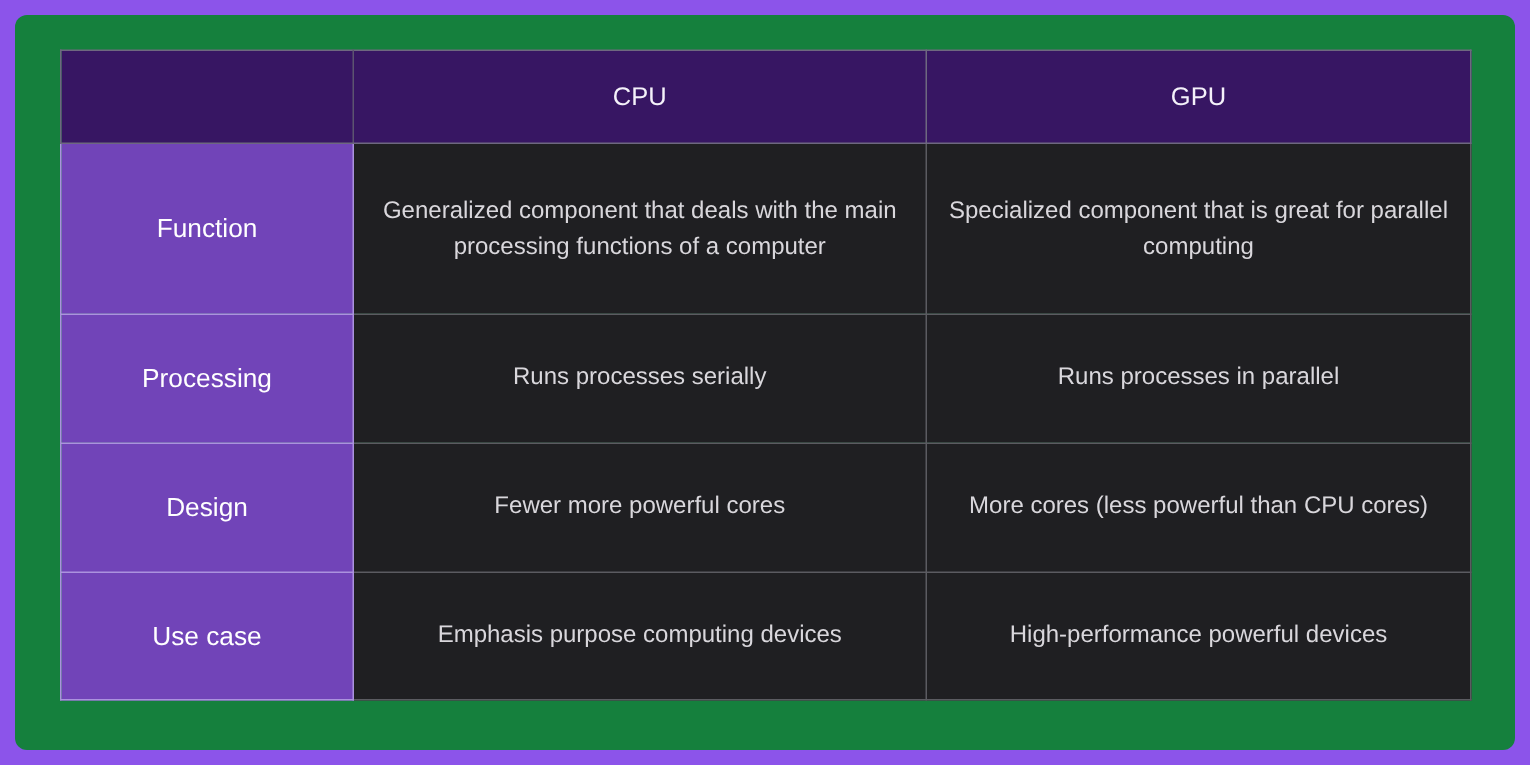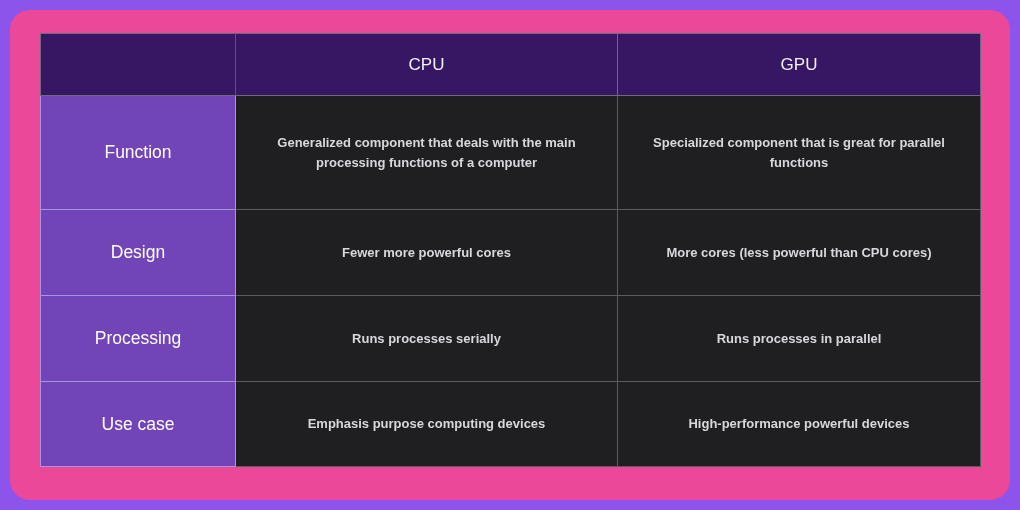--- a/index.html
+++ b/index.html
@@ -15,22 +15,22 @@
     background: #8c54ea;
     box-sizing: border-box;
     overflow: hidden;
   }
   .panel {
     position: absolute;
     left: 10px;
     top: 10px;
     right: 10px;
     bottom: 10px;
-    background: #ec4899;
-    border-radius: 20px;
+    background: #15803d;
+    border-radius: 8px;
   }
   table.comparison {
     position: absolute;
     left: 30px;
     top: 23px;
     width: 940px;
     height: 434px;
     border-collapse: collapse;
     table-layout: fixed;
   }
@@ -64,22 +64,22 @@
   th.row-label {
     background: #7144b8;
     color: #ffffff;
     font-size: 17.5px;
     font-weight: 400;
     border: 1px solid #ab92de;
   }
   td.cell {
     background: #1f1f22;
     color: #d9d7dc;
-    font-size: 13px;
-    font-weight: 700;
+    font-size: 16px;
+    font-weight: 400;
     line-height: 1.5;
     border: 1px solid #5b5b61;
     margin-top: 37px;
   }
 </style>
 </head>
 <body>
 
 <div class="frame">
   <div class="panel">
@@ -91,31 +91,31 @@
       </colgroup>
       <tbody>
         <tr class="header-row">
           <th class="corner"></th>
           <th class="col-head">CPU</th>
           <th class="col-head">GPU</th>
         </tr>
         <tr class="row-function">
           <th class="row-label">Function</th>
           <td class="cell">Generalized component that deals with the main processing functions of a computer</td>
-          <td class="cell">Specialized component that is great for parallel functions</td>
+          <td class="cell">Specialized component that is great for parallel computing</td>
+        </tr>
+        <tr class="body-row">
+          <th class="row-label">Processing</th>
+          <td class="cell">Runs processes serially</td>
+          <td class="cell">Runs processes in parallel</td>
         </tr>
         <tr class="body-row">
           <th class="row-label">Design</th>
           <td class="cell">Fewer more powerful cores</td>
           <td class="cell">More cores (less powerful than CPU cores)</td>
-        </tr>
-        <tr class="body-row">
-          <th class="row-label">Processing</th>
-          <td class="cell">Runs processes serially</td>
-          <td class="cell">Runs processes in parallel</td>
         </tr>
         <tr class="row-usecase">
           <th class="row-label">Use case</th>
           <td class="cell">Emphasis purpose computing devices</td>
           <td class="cell">High-performance powerful devices</td>
         </tr>
       </tbody>
     </table>
   </div>
 </div>

